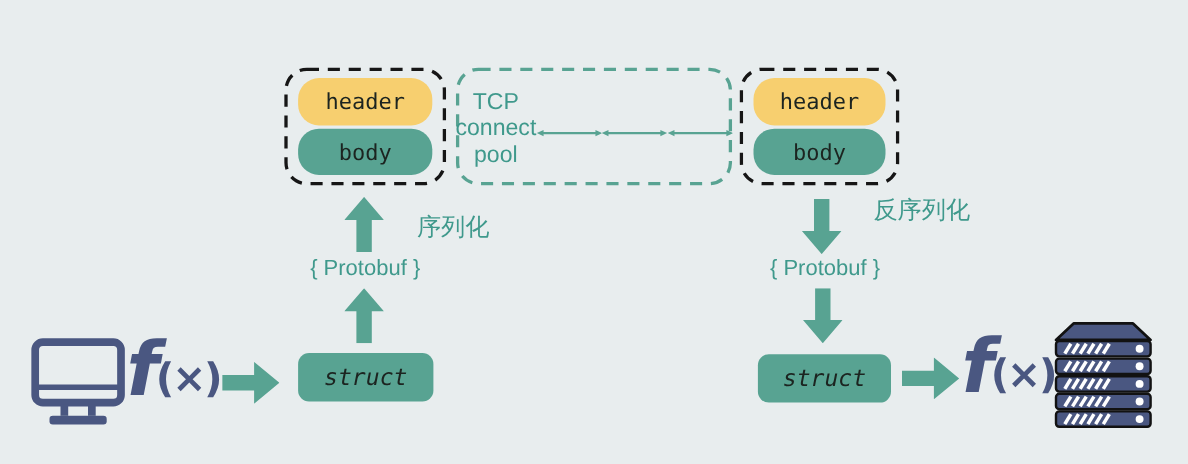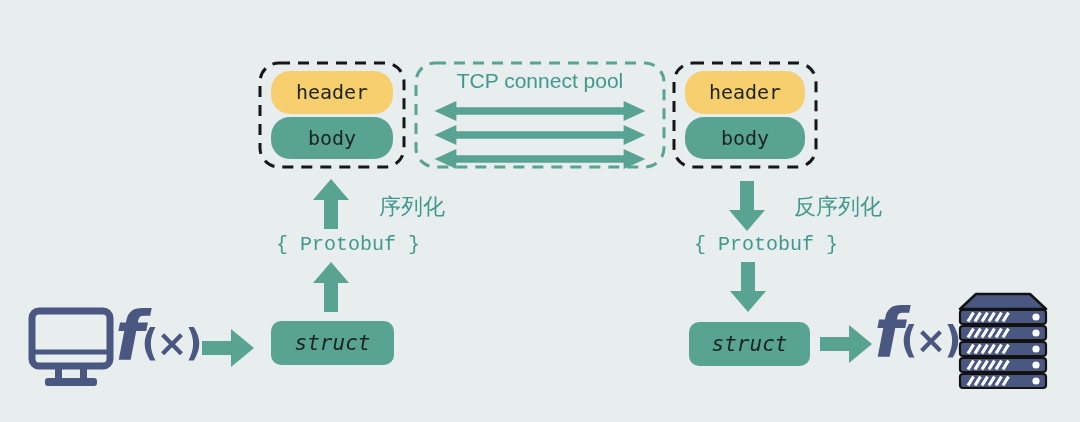--- a/index.html
+++ b/index.html
@@ -44,22 +44,23 @@
     font-family: "DejaVu Sans Mono", monospace;
     font-size: 20px;
     color: var(--chip-text);
   }
   .chip-header { background: var(--yellow); }
   .chip-body   { background: var(--teal); }
 
   
   .pool-inner {
     position: absolute; inset: 0;
-    display: flex; flex-direction: column; align-items: center;
+    display: flex; align-items: center;
     padding-top: 8px;
+    text-align: center;
   }
   .pool-title {
     color: var(--teal-text);
     font-size: 21px;
     line-height: 24px;
     margin-bottom: 4px;
   }
   .conn-arrow { display: block; margin-top: 4px; }
   .arrow-fill { fill: var(--teal); }
 
@@ -74,21 +75,21 @@
     color: var(--chip-text);
     font-style: italic;
   }
 
   .teal-label {
     position: absolute;
     color: var(--teal-text);
     white-space: nowrap;
   }
   .cjk { font-size: 22px; margin-left: 12px; }
-  .protobuf { font-size: 20px; text-align: center; font-family: Liberation Mono, monospace; }
+  .protobuf { font-size: 20px; text-align: center; }
 
   
   .fx {
     position: absolute;
     display: flex; align-items: flex-start;
     color: var(--navy);
     font-family: "DejaVu Sans", sans-serif;
     font-weight: bold;
     white-space: nowrap;
   }
@@ -156,21 +157,21 @@
   <div class="teal-label cjk" style="left:367px; top:192px;">序列化</div>
   <div class="teal-label protobuf" style="left:276px; top:233px; width:112px;">{ Protobuf }</div>
   <svg class="abs" style="left:313px; top:262px;" width="36" height="50">
     <polygon class="arrow-fill" points="18,0 36,21 25,21 25,50 11,50 11,21 0,21"></polygon>
   </svg>
   <div class="struct-box" style="left:271px; top:321px; width:123px; height:44px;">struct</div>
 
   <svg class="abs" style="left:729px; top:181px;" width="36" height="50">
     <polygon class="arrow-fill" points="18,50 0,29 11,29 11,0 25,0 25,29 36,29"></polygon>
   </svg>
-  <div class="teal-label cjk" style="left:782px; top:192px;">反序列化</div>
+  <div class="teal-label cjk" style="left:782px; top:176px;">反序列化</div>
   <div class="teal-label protobuf" style="left:694px; top:233px; width:112px;">{ Protobuf }</div>
   <svg class="abs" style="left:730px; top:262px;" width="36" height="50">
     <polygon class="arrow-fill" points="18,50 0,29 11,29 11,0 25,0 25,29 36,29"></polygon>
   </svg>
   <div class="struct-box" style="left:689px; top:322px; width:121px; height:44px;">struct</div>
 
   <svg class="abs" style="left:27px; top:306px;" width="88" height="84" viewBox="0 0 88 84">
     <rect x="5" y="5" width="78" height="55" rx="7" fill="none" class="navy-stroke" stroke-width="7"></rect>
     <line x1="7" y1="46" x2="81" y2="46" class="navy-stroke" stroke-width="5"></line>
     <rect x="28" y="62" width="7" height="10" class="navy-fill"></rect>

